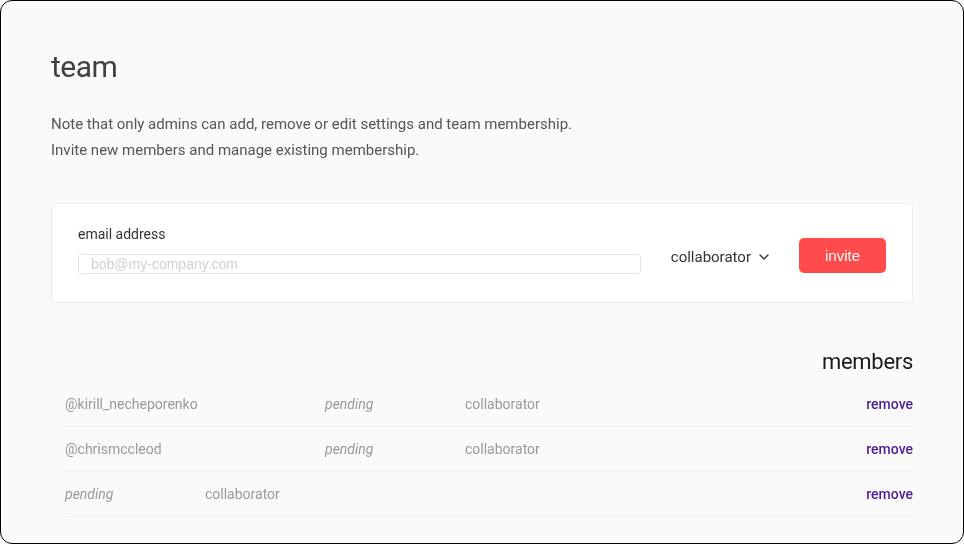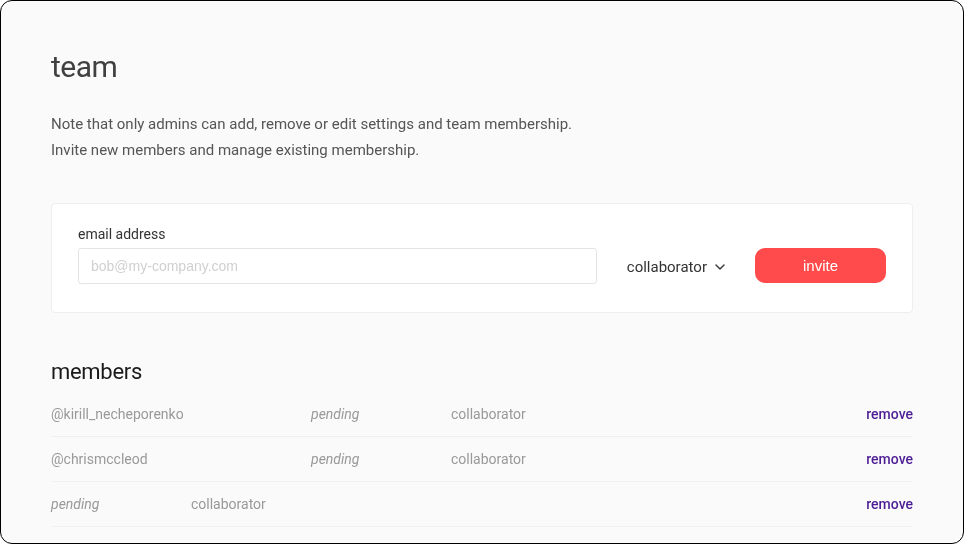--- a/index.html
+++ b/index.html
@@ -50,25 +50,25 @@
       margin-bottom: 46px;
     }
     .field-group {
       flex: 1;
       display: flex;
       flex-direction: column;
     }
     .field-label {
       font-size: 14px;
       color: #333;
-      margin-bottom: 6px;
+      margin-bottom: 12px;
     }
     .email-input {
       width: 100%;
-      height: 36px;
+      height: 20px;
       border: 1px solid #e4e4e4;
       border-radius: 3px;
       padding: 0 12px;
       font-size: 14px;
       color: #333;
       outline: none;
       background: #fff;
     }
     .email-input::placeholder {
       color: #d0d0d0;
@@ -82,42 +82,44 @@
       cursor: pointer;
       padding-bottom: 8px;
     }
     .chevron {
       display: inline-flex;
     }
     .invite-btn {
       background: #ff4b4b;
       color: #fff;
       border: none;
-      border-radius: 10px;
-      padding: 9px 48px;
+      border-radius: 5px;
+      padding: 9px 26px;
       font-size: 15px;
       cursor: pointer;
       margin-bottom: 1px;
     }
     .members-title {
       font-size: 22px;
       font-weight: 400;
       color: #1a1a1a;
       letter-spacing: -0.3px;
       margin-bottom: 22px;
+      text-align: right;
     }
     .members-list {
       width: 100%;
     }
     .member-row {
       display: flex;
       align-items: flex-start;
       padding: 14px 0;
       border-bottom: 1px solid #f0f0f0;
       font-size: 14px;
+      margin-left: 14px;
     }
     .member-row:first-child {
       padding-top: 0;
     }
     .member-handle {
       flex: 0 0 260px;
       color: #999;
     }
     .member-status {
       flex: 0 0 140px;

